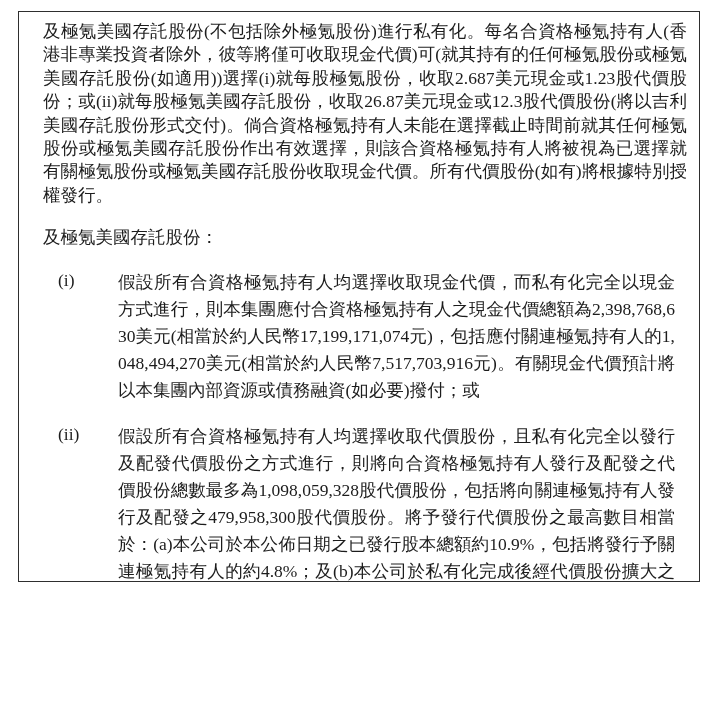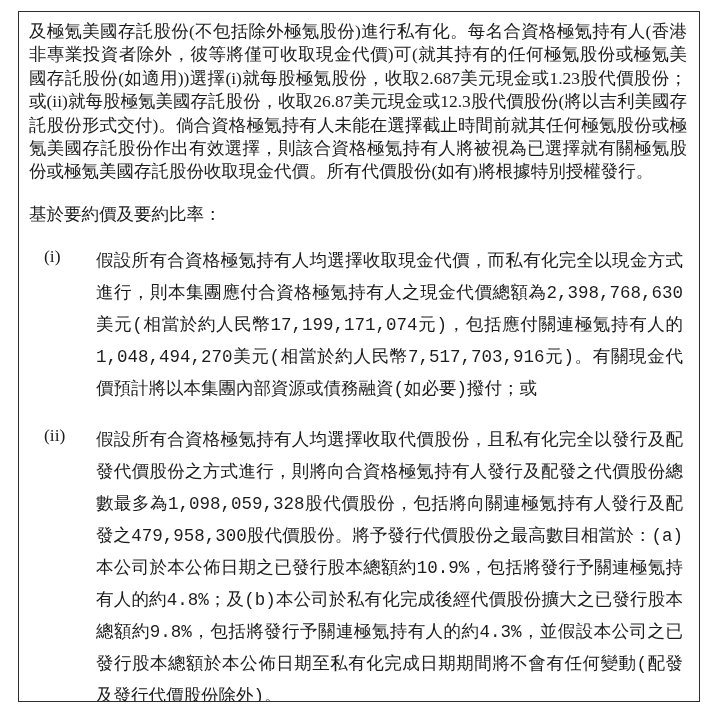--- a/index.html
+++ b/index.html
@@ -15,24 +15,24 @@
     position: relative;
     width: 717px;
     height: 721px;
     background: #ffffff;
   }
   .doc-frame {
     position: absolute;
     left: 18px;
     top: 11px;
     width: 682px;
-    height: 691px;
+    height: 571px;
     border: 1px solid #2e2e2e;
     background: #ffffff;
-    padding: 8px 12px 6px 10px;
+    padding: 8px 12px 6px 24px;
     overflow: hidden;
     color: #1c1c1c;
   }
   .para {
     margin: 0;
     font-size: 17.5px;
     line-height: 23.4px;
     text-align: justify;
     text-justify: inter-ideograph;
     word-break: break-all;
@@ -48,38 +48,37 @@
   }
   .list-marker {
     position: absolute;
     left: 15px;
     top: 0;
     font-size: 17.5px;
     line-height: 23.4px;
     color: #1c1c1c;
   }
   .list-body {
-    margin: 4px;
+    margin: 12px;
     font-size: 17.5px;
-    line-height: 32px;
+    line-height: 27px;
     text-align: justify;
     text-justify: inter-ideograph;
     word-break: break-all;
-    font-family: Liberation Mono, monospace;
   }
 </style>
 </head>
 <body>
 
 <div class="page">
   <div class="doc-frame">
 
     <p class="para">及極氪美國存託股份(不包括除外極氪股份)進行私有化。每名合資格極氪持有人(香港非專業投資者除外，彼等將僅可收取現金代價)可(就其持有的任何極氪股份或極氪美國存託股份(如適用))選擇(i)就每股極氪股份，收取2.687美元現金或1.23股代價股份；或(ii)就每股極氪美國存託股份，收取26.87美元現金或12.3股代價股份(將以吉利美國存託股份形式交付)。倘合資格極氪持有人未能在選擇截止時間前就其任何極氪股份或極氪美國存託股份作出有效選擇，則該合資格極氪持有人將被視為已選擇就有關極氪股份或極氪美國存託股份收取現金代價。所有代價股份(如有)將根據特別授權發行。</p>
 
-    <p class="para">基於要約價及要約比率：</p>
+    <p class="para">及極氪美國存託股份：</p>
 
     <div class="list-item">
       <span class="list-marker">(i)</span>
       <p class="list-body">假設所有合資格極氪持有人均選擇收取現金代價，而私有化完全以現金方式進行，則本集團應付合資格極氪持有人之現金代價總額為2,398,768,630美元(相當於約人民幣17,199,171,074元)，包括應付關連極氪持有人的1,048,494,270美元(相當於約人民幣7,517,703,916元)。有關現金代價預計將以本集團內部資源或債務融資(如必要)撥付；或</p>
     </div>
 
     <div class="list-item">
       <span class="list-marker">(ii)</span>
       <p class="list-body">假設所有合資格極氪持有人均選擇收取代價股份，且私有化完全以發行及配發代價股份之方式進行，則將向合資格極氪持有人發行及配發之代價股份總數最多為1,098,059,328股代價股份，包括將向關連極氪持有人發行及配發之479,958,300股代價股份。將予發行代價股份之最高數目相當於：(a)本公司於本公佈日期之已發行股本總額約10.9%，包括將發行予關連極氪持有人的約4.8%；及(b)本公司於私有化完成後經代價股份擴大之已發行股本總額約9.8%，包括將發行予關連極氪持有人的約4.3%，並假設本公司之已發行股本總額於本公佈日期至私有化完成日期期間將不會有任何變動(配發及發行代價股份除外)。</p>
     </div>

